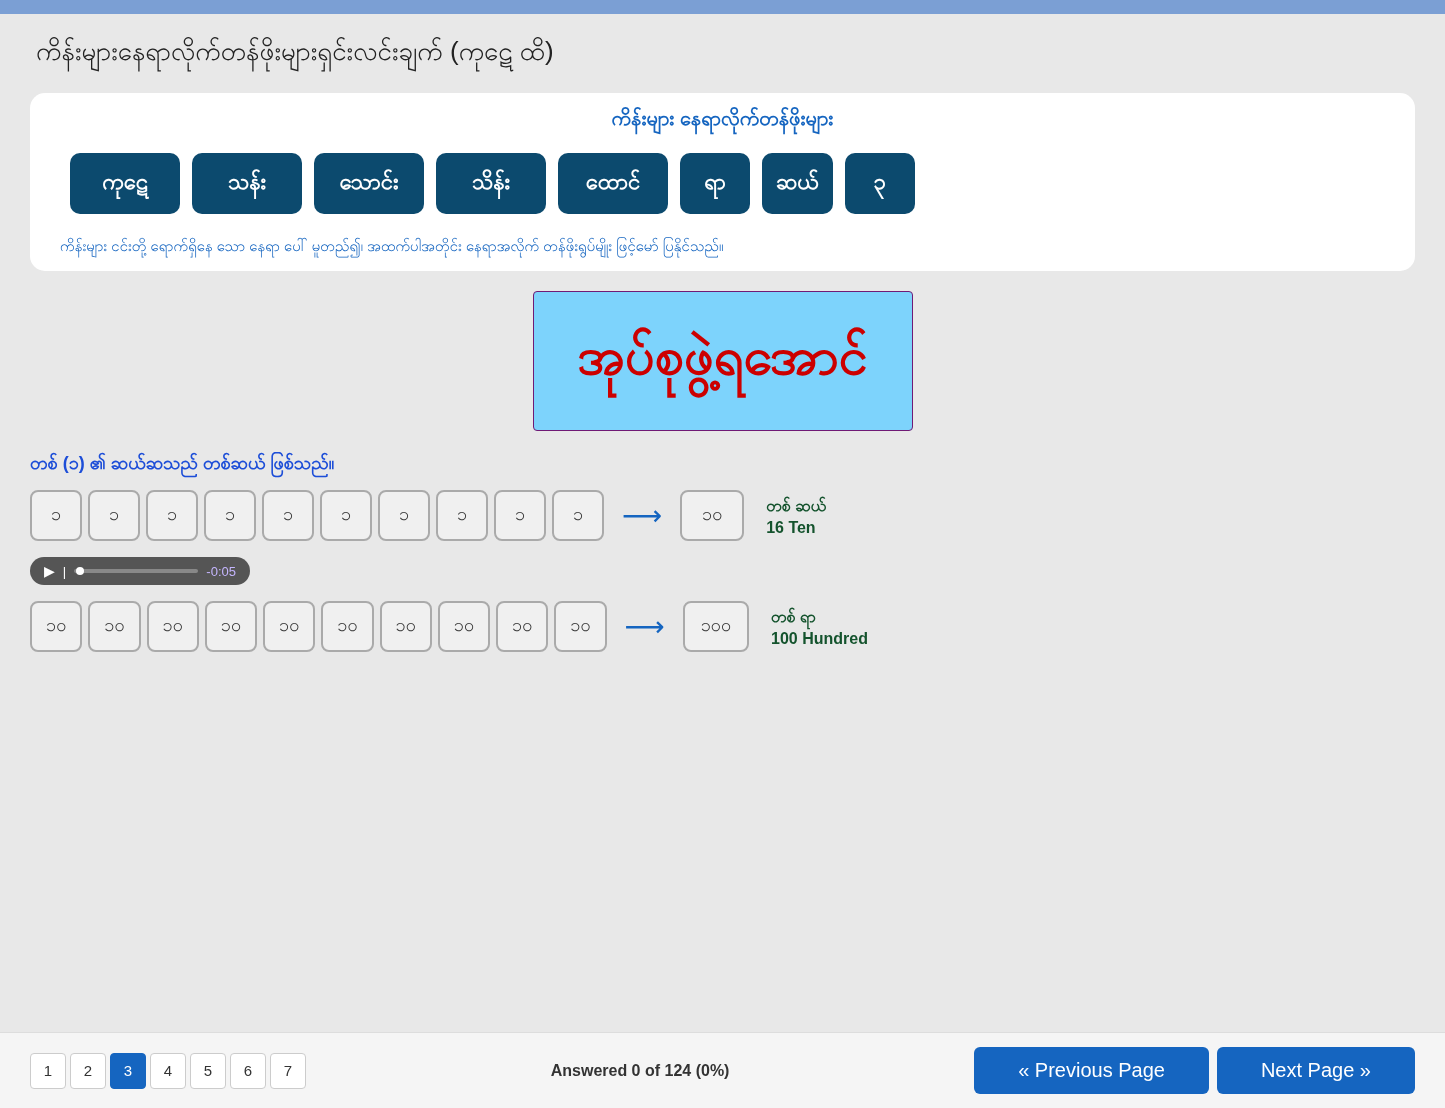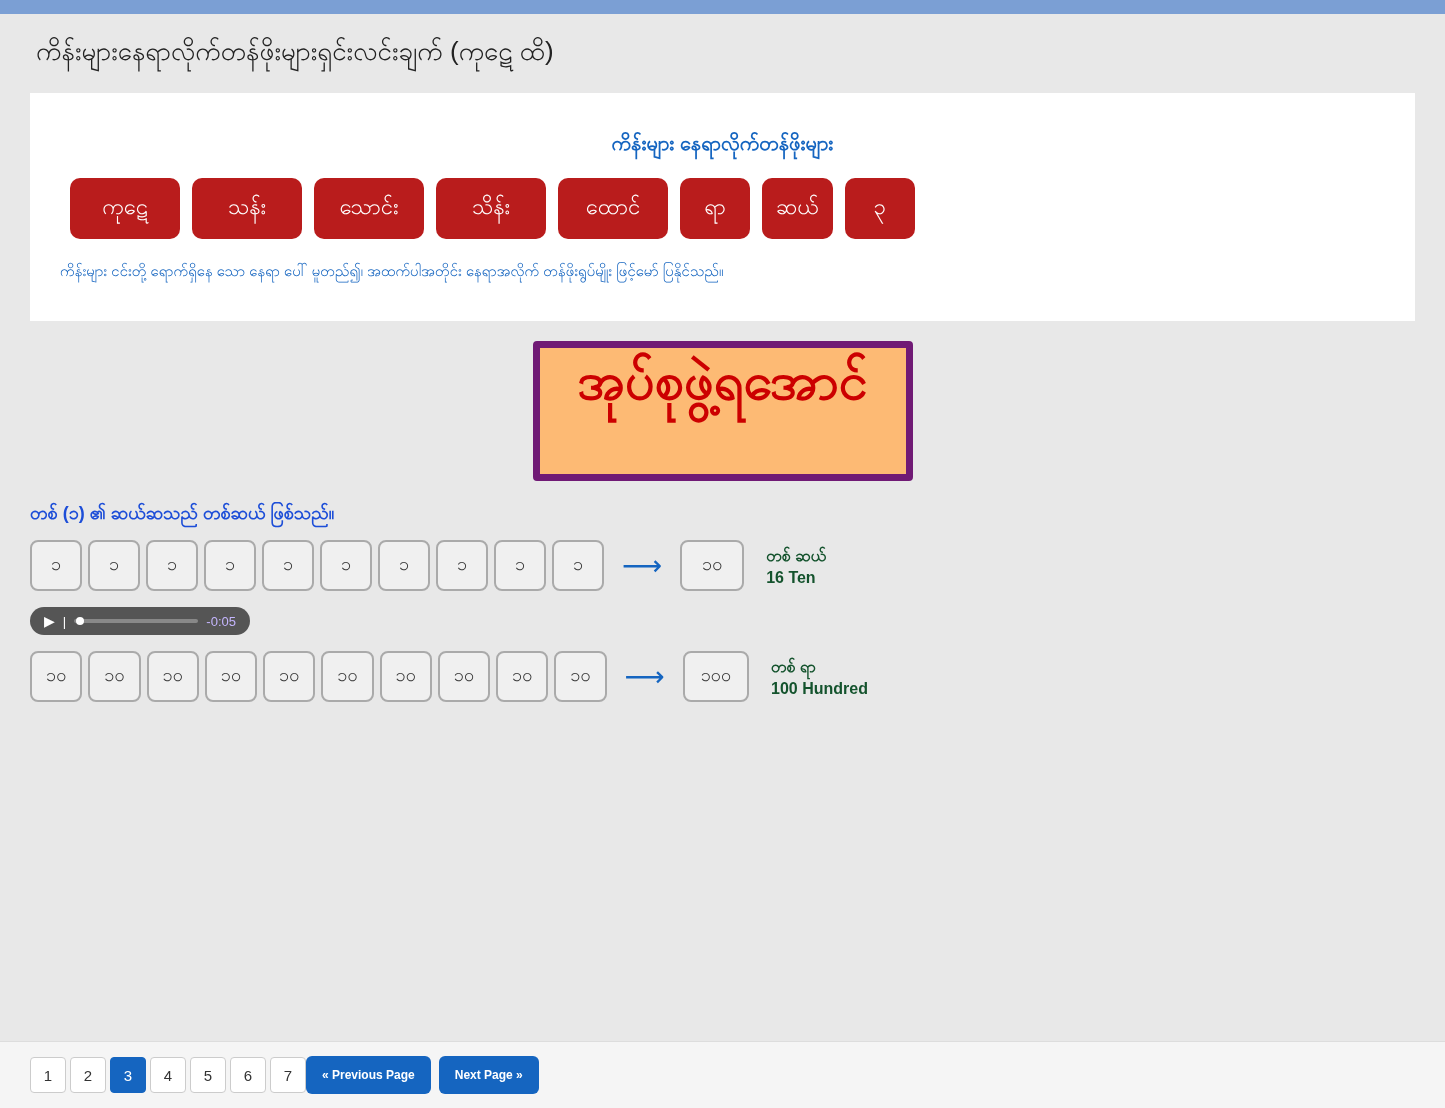--- a/index.html
+++ b/index.html
@@ -23,22 +23,22 @@
       padding: 20px 30px 10px 36px;
       font-weight: normal;
     }
 
     .main-content {
       padding: 10px 30px;
     }
 
     .white-card {
       background: white;
-      border-radius: 0;
-      padding: 37px 30px;
+      border-radius: 15px;
+      padding: 12px 30px;
       margin-bottom: 20px;
     }
 
     .card-title {
       color: #1565c0;
       font-size: 20px;
       text-align: center;
       margin-bottom: 18px;
       font-weight: bold;
     }
@@ -46,57 +46,57 @@
     .button-row {
       display: flex;
       gap: 12px;
       flex-wrap: wrap;
       margin-bottom: 18px;
       justify-content: flex-start;
       padding-left: 10px;
     }
 
     .gold-button {
-      background: #b91c1c;
+      background: #0c4a6e;
       border: none;
       border-radius: 10px;
       color: white;
       font-size: 22px;
       padding: 14px 22px;
       cursor: pointer;
       min-width: 110px;
       text-align: center;
-      font-weight: normal;
+      font-weight: bold;
     }
 
     .gold-button.small {
       min-width: 70px;
       padding: 14px 14px;
     }
 
     .card-description {
       color: #1565c0;
       font-size: 15px;
       line-height: 1.8;
     }
 
     .image-container {
       display: flex;
       justify-content: center;
       margin: 10px 0 20px 0;
     }
 
     .myanmar-image-box {
-      background: #fdba74;
-      border: 7px solid #701a75;
+      background: #7dd3fc;
+      border: 1px solid #701a75;
       border-radius: 4px;
       width: 380px;
       height: 140px;
       display: flex;
-      align-items: flex-start;
+      align-items: center;
       justify-content: center;
     }
 
     .myanmar-big-text {
       font-size: 52px;
       color: #cc0000;
       font-weight: bold;
       text-align: center;
     }
 
@@ -240,24 +240,24 @@
     .nav-buttons {
       display: flex;
       gap: 8px;
     }
 
     .nav-btn {
       background: #1565c0;
       color: white;
       border: none;
       border-radius: 6px;
-      padding: 12px 16px;
-      font-size: 12px;
+      padding: 12px 44px;
+      font-size: 20px;
       cursor: pointer;
-      font-weight: bold;
+      font-weight: normal;
     }
   </style>
 </head>
 <body>
 
 <div class="top-bar"></div>
 
 <h1 class="page-title">ကိန်းများနေရာလိုက်တန်ဖိုးများရှင်းလင်းချက် (ကုဋေ ထိ)</h1>
 
 <div class="main-content">
@@ -338,17 +338,18 @@
 <div class="bottom-bar">
   <div class="pagination">
     <button class="page-btn">1</button>
     <button class="page-btn">2</button>
     <button class="page-btn active">3</button>
     <button class="page-btn">4</button>
     <button class="page-btn">5</button>
     <button class="page-btn">6</button>
     <button class="page-btn">7</button>
   </div>
+  <div class="answered-label">Answered 0 of 124 (0%)</div>
   <div class="nav-buttons">
     <button class="nav-btn">« Previous Page</button>
     <button class="nav-btn">Next Page »</button>
   </div>
 </div>
 
 </body></html>

